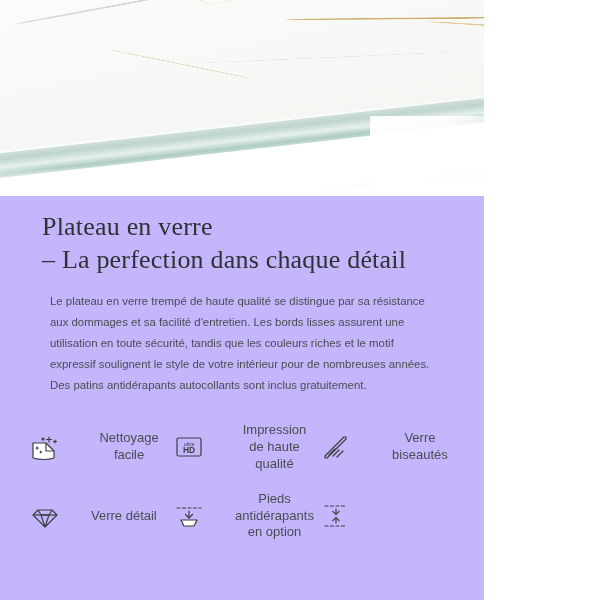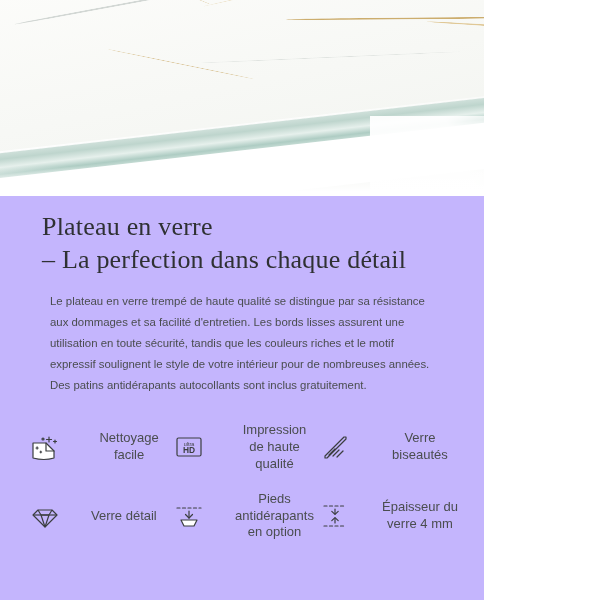--- a/index.html
+++ b/index.html
@@ -270,17 +270,16 @@
       <div class="feature-icon">
         <svg width="40" height="40" viewBox="0 0 40 40" fill="none" stroke="#3b3e40" stroke-width="1.2" stroke-linecap="round" stroke-linejoin="round">
           <path d="M9 10 L31 10" stroke-dasharray="3 2.5"></path>
           <path d="M9 30 L31 30" stroke-dasharray="3 2.5"></path>
           <path d="M20 13 L20 18"></path>
           <path d="M16.8 15.4 L20 18.4 L23.2 15.4"></path>
           <path d="M20 27 L20 22"></path>
           <path d="M16.8 24.6 L20 21.6 L23.2 24.6"></path>
         </svg>
       </div>
-      <div class="feature-label">Épaisseur du verre 4 mm</div>
     </div>
 
   </div>
 </div>
 
 </body></html>

